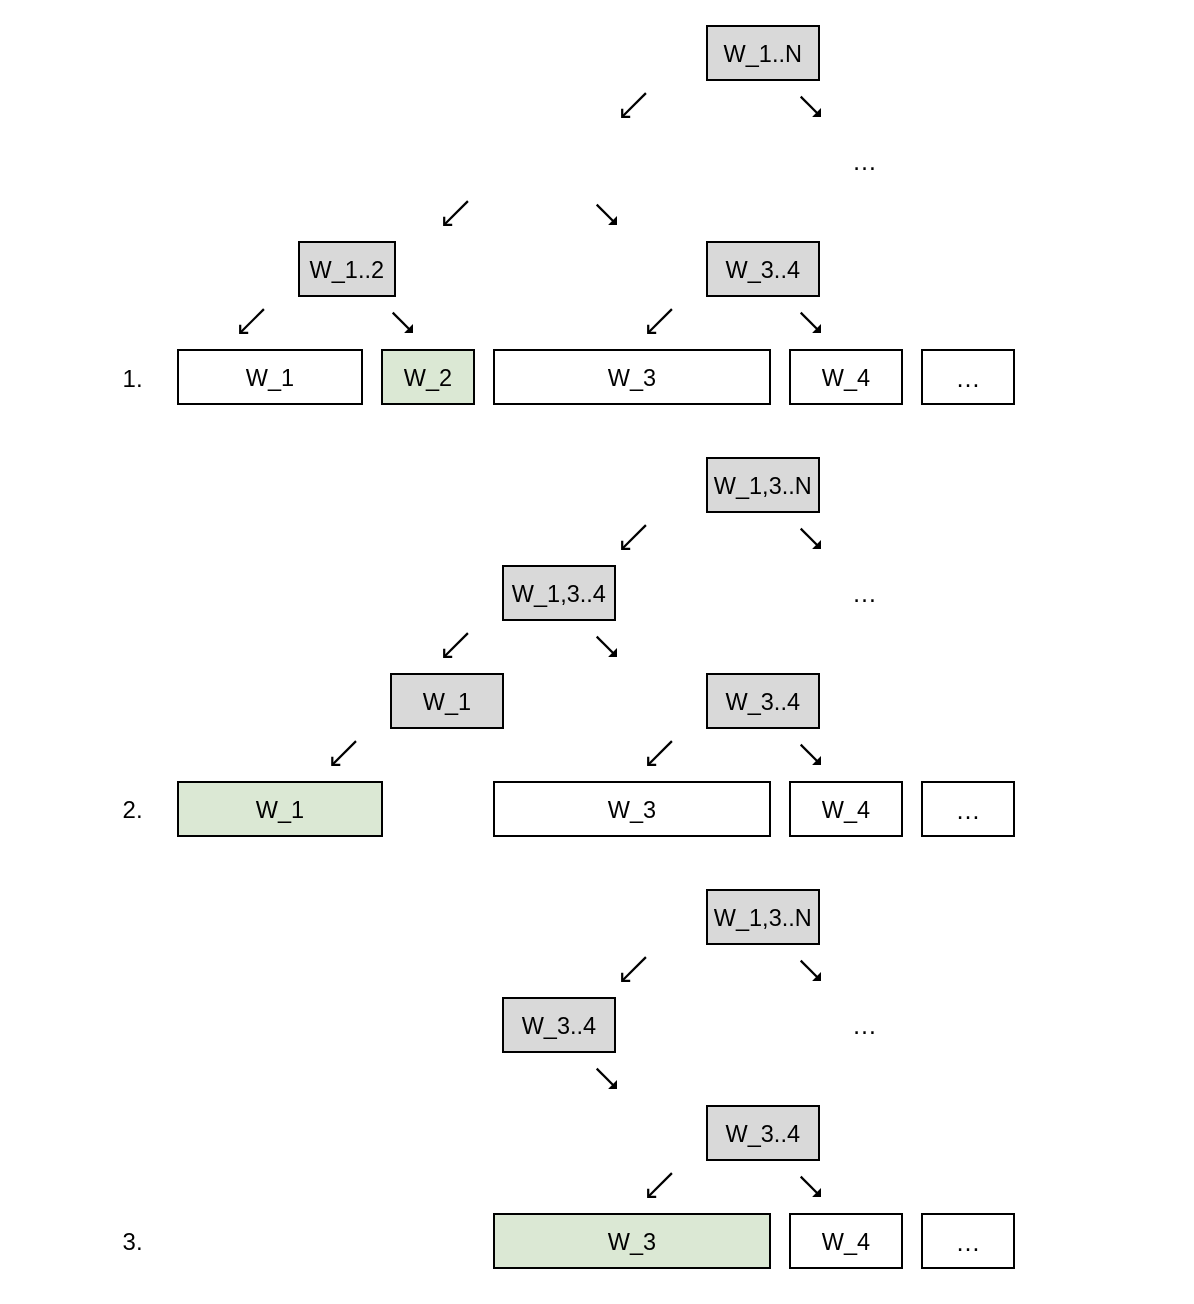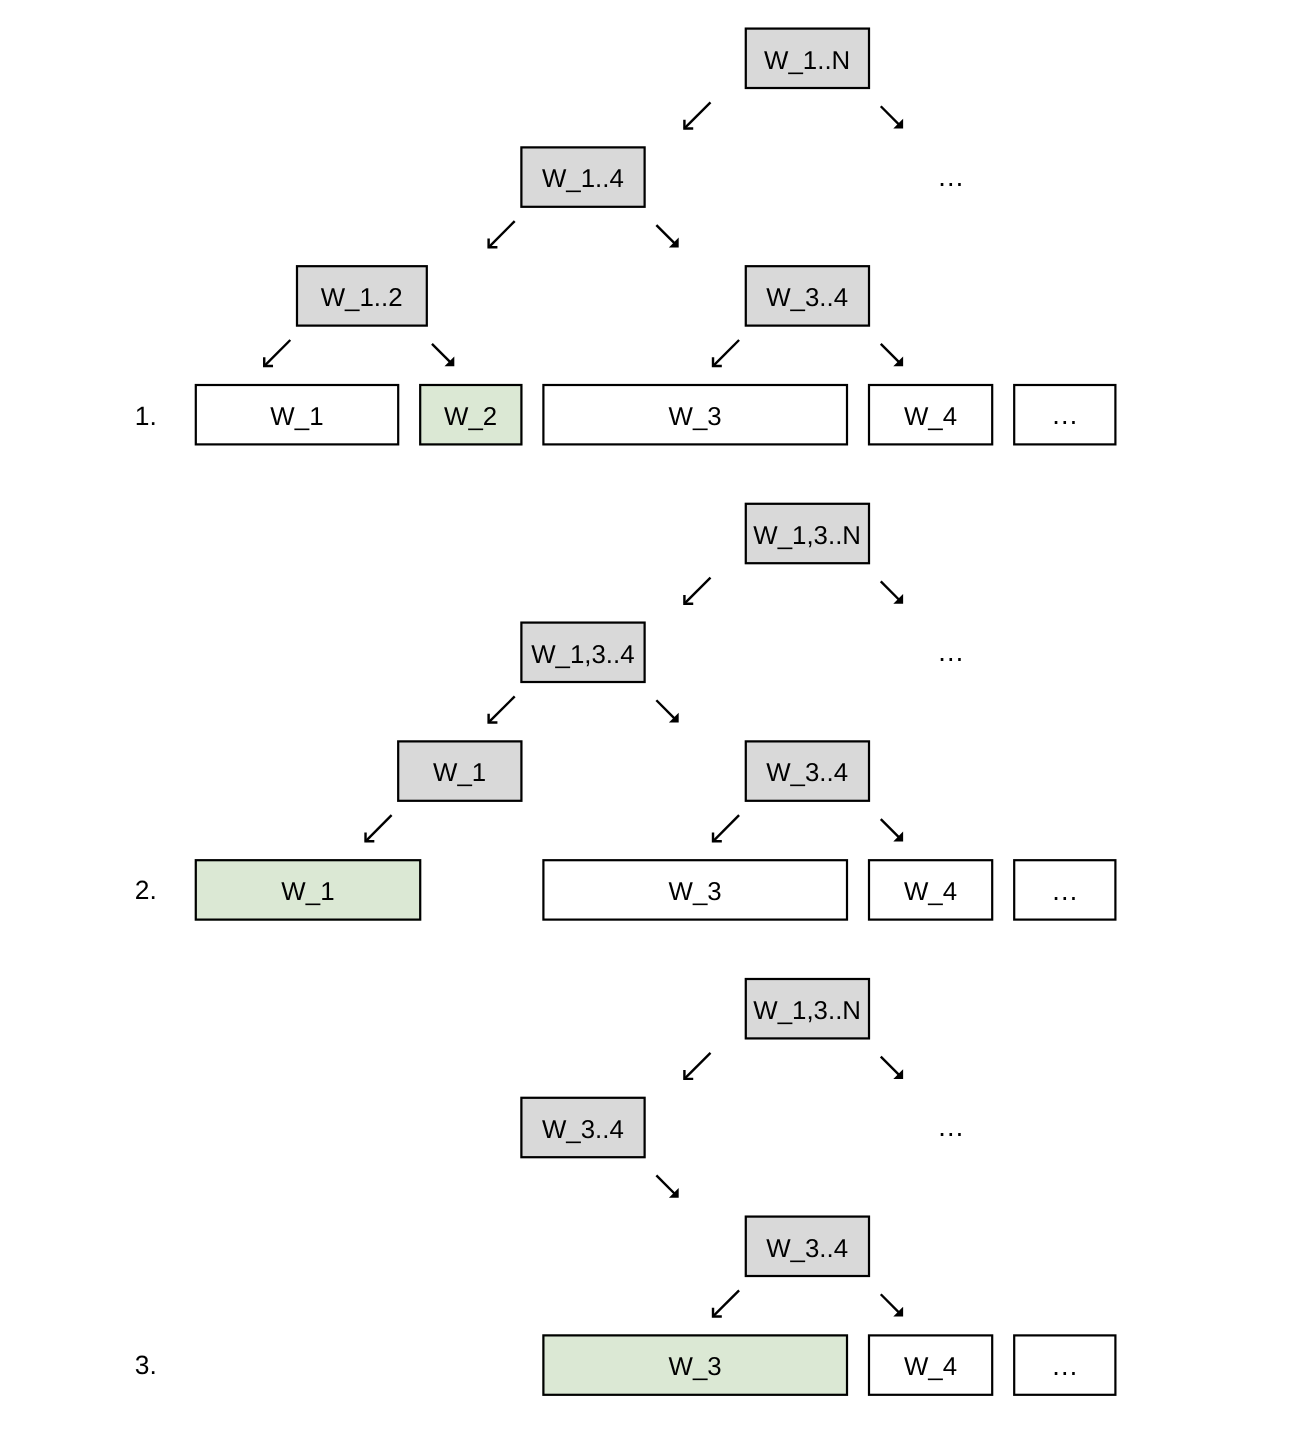--- a/index.html
+++ b/index.html
@@ -24,21 +24,21 @@
     white-space: nowrap;
   }
   .node > span {
     position: absolute;
     left: 0; right: 0;
     top: 50%;
     transform: translateY(-50%) translateY(2.1px) translateZ(0);
     text-align: center;
     display: block;
   }
-  .node.gray { background: #d9d9d9; }
+  .node.gray { background: #d9d9d9; margin-left: 29px; }
   .node.green { background: #dbe8d4; }
   .node.white { background: #ffffff; }
   .node.ellipsis > span { font-size: 25px;
     transform: translateY(-50%) translateY(1.3px) translateZ(0); }
   .free-text {
     position: absolute;
     font-size: 24px;
     line-height: 1;
     color: #000000;
     white-space: nowrap;
@@ -142,24 +142,21 @@
     </g>
     </g>
   </svg>
 
   <div class="node gray" style="left:676.7px; top:24.7px; width:114.2px; height:56.3px;">
     <span>W_1..N</span>
   </div>
   <div class="free-text ellipsis" style="left:851.9px; top:149.1px;">
     <span>…</span>
   </div>
-  <div class="node gray" style="left:472.8px; top:132.7px; width:114.2px; height:56.3px;">
-    <span>W_1..4</span>
-  </div>
-  <div class="node gray" style="left:268.8px; top:240.7px; width:120px; height:56.3px;">
+  <div class="node gray" style="left:268.8px; top:240.7px; width:98px; height:56.3px;">
     <span>W_1..2</span>
   </div>
   <div class="node gray" style="left:676.7px; top:240.7px; width:114.2px; height:56.3px;">
     <span>W_3..4</span>
   </div>
   <div class="free-text" style="left:122.6px; top:367.2px;">
     <span>1.</span>
   </div>
   <div class="node white" style="left:176.8px; top:348.7px; width:186.3px; height:56.3px;">
     <span>W_1</span>

